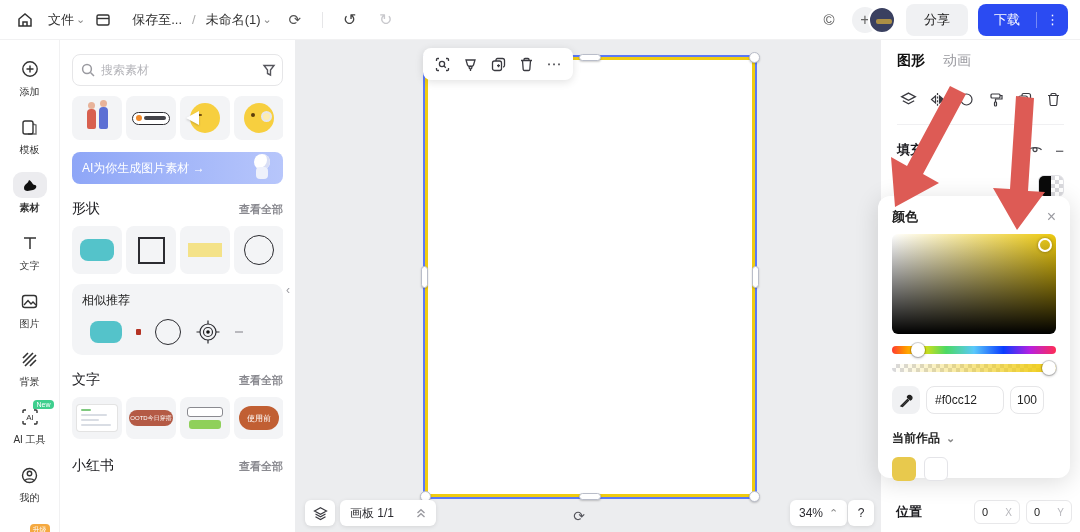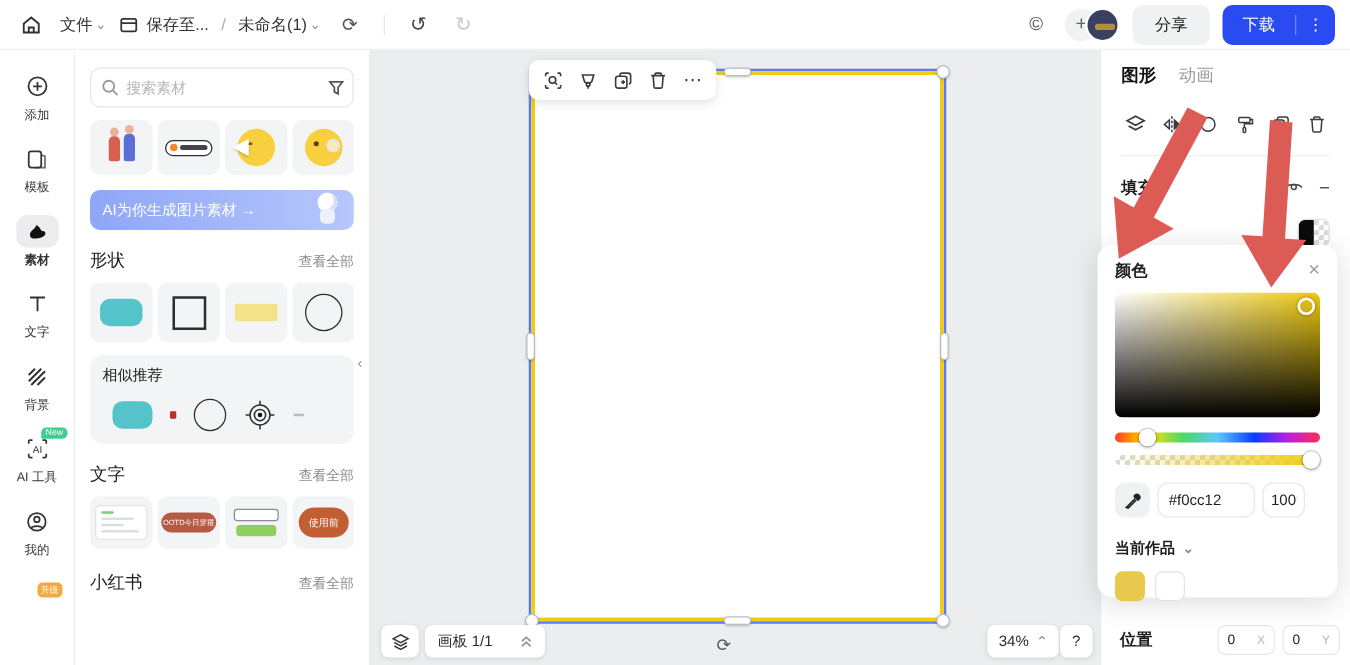--- a/index.html
+++ b/index.html
@@ -44,21 +44,21 @@
   .search-box input::placeholder { color:#b5b5ba; }
   .thumb-row { display:flex; gap:4px; margin-top:10px; overflow:hidden; }
   .thumb { width:50px; height:44px; background:#f3f4f6; border-radius:8px; flex:0 0 auto; display:flex; align-items:center; justify-content:center; position:relative; cursor:pointer; overflow:hidden; }
   .ai-banner { margin-top:12px; height:32px; border-radius:8px; background:linear-gradient(90deg,#8ea6f7,#b7c6fb); display:flex; align-items:center; padding:0 10px; position:relative; cursor:pointer; overflow:hidden; }
   .ai-banner .ai-text { color:#fff; font-size:12px; }
   .astro { position:absolute; right:8px; top:2px; width:26px; height:28px; }
   .astro .helm { position:absolute; left:5px; top:0; width:16px; height:16px; background:#fff; border-radius:50%; box-shadow:inset -3px -2px 0 #d8def5; }
   .astro .body { position:absolute; left:7px; top:13px; width:12px; height:12px; background:#eef1fb; border-radius:4px; }
   .sec-head { display:flex; align-items:center; justify-content:space-between; margin-top:16px; }
   .sec-title { font-size:14px; font-weight:normal; color:#1b1b1f; }
-  .view-all { font-size:11px; color:#8a8a90; cursor:pointer; }
+  .view-all { font-size:11px; color:#8a8a90; cursor:pointer;font-weight:bold; }
   .shape-teal { background:#54c3ca; border-radius:8px; }
   .shape-square { border:2px solid #2c2c31; background:transparent; }
   .shape-yellow { background:#f4e288; }
   .shape-circle { border:1.5px solid #2c2c31; border-radius:50%; background:transparent; }
   .similar-box { margin-top:10px; background:#f3f4f6; border-radius:10px; padding:8px 10px 10px; }
   .similar-title { font-size:12px; font-weight:normal; color:#222; }
   .similar-row { display:flex; align-items:center; gap:14px; margin-top:10px; padding-left:8px; }
   .note-card { width:40px; height:26px; background:#fff; border-radius:3px; box-shadow:0 0 0 1px #e3e3e3; position:relative; }
   .note-card i { position:absolute; left:4px; height:2px; background:#d9dde4; border-radius:1px; }
   .blob { border-radius:10px; color:#fff; font-size:8px; display:flex; align-items:center; justify-content:center; white-space:nowrap; }
@@ -129,21 +129,21 @@
     <div class="tb-icon">
       <svg class="ic" width="18" height="18" viewBox="0 0 18 18" fill="none" stroke="#333" stroke-width="1.5">
           <path d="M3 8 L9 3 L15 8 V15 H3 Z"></path>
           <path d="M7 15 V11 H11 V15"></path>
         </svg>
     </div>
     <div class="flex">
       <span class="tb-text">文件</span>
       <span class="chev">⌄</span>
     </div>
-    <div class="flex" style="gap:6px">
+    <div class="flex" style="gap:21px">
       <span>
         <svg class="ic" width="16" height="16" viewBox="0 0 16 16" fill="none" stroke="#333" stroke-width="1.4">
             <rect x="2" y="3" width="12" height="10" rx="1.5"></rect>
             <path d="M2 6.5 H14"></path>
           </svg>
       </span>
       <span class="tb-text">保存至...</span>
     </div>
     <span class="tb-text" style="color:#aaa">/</span>
     <div class="flex">
@@ -197,20 +197,29 @@
         </span>
       <span class="rlb" style="font-weight:bold">素材</span>
     </div>
     <div class="rail-item">
       <span class="ric">
           <svg class="ic" width="18" height="18" viewBox="0 0 18 18" fill="none" stroke="#333" stroke-width="1.5">
             <path d="M3 4 H15 M9 4 V15"></path>
           </svg>
         </span>
       <span class="rlb">文字</span>
+    </div>
+    <div class="rail-item">
+      <span class="ric">
+          <svg class="ic" width="19" height="19" viewBox="0 0 19 19" fill="none" stroke="#333" stroke-width="1.4">
+            <rect x="2.5" y="3.5" width="14" height="12" rx="2.5"></rect>
+            <path d="M4 13 L8 8.5 L11 12 L13 10 L16 13"></path>
+          </svg>
+        </span>
+      <span class="rlb">图片</span>
     </div>
     <div class="rail-item">
       <span class="ric">
           <svg class="ic" width="19" height="19" viewBox="0 0 19 19" fill="none" stroke="#333" stroke-width="1.6">
             <path d="M3 8 L8 3 M3 13 L13 3 M5 16 L16 5 M10 16 L16 10"></path>
           </svg>
         </span>
       <span class="rlb">背景</span>
     </div>
     <div class="rail-item">

